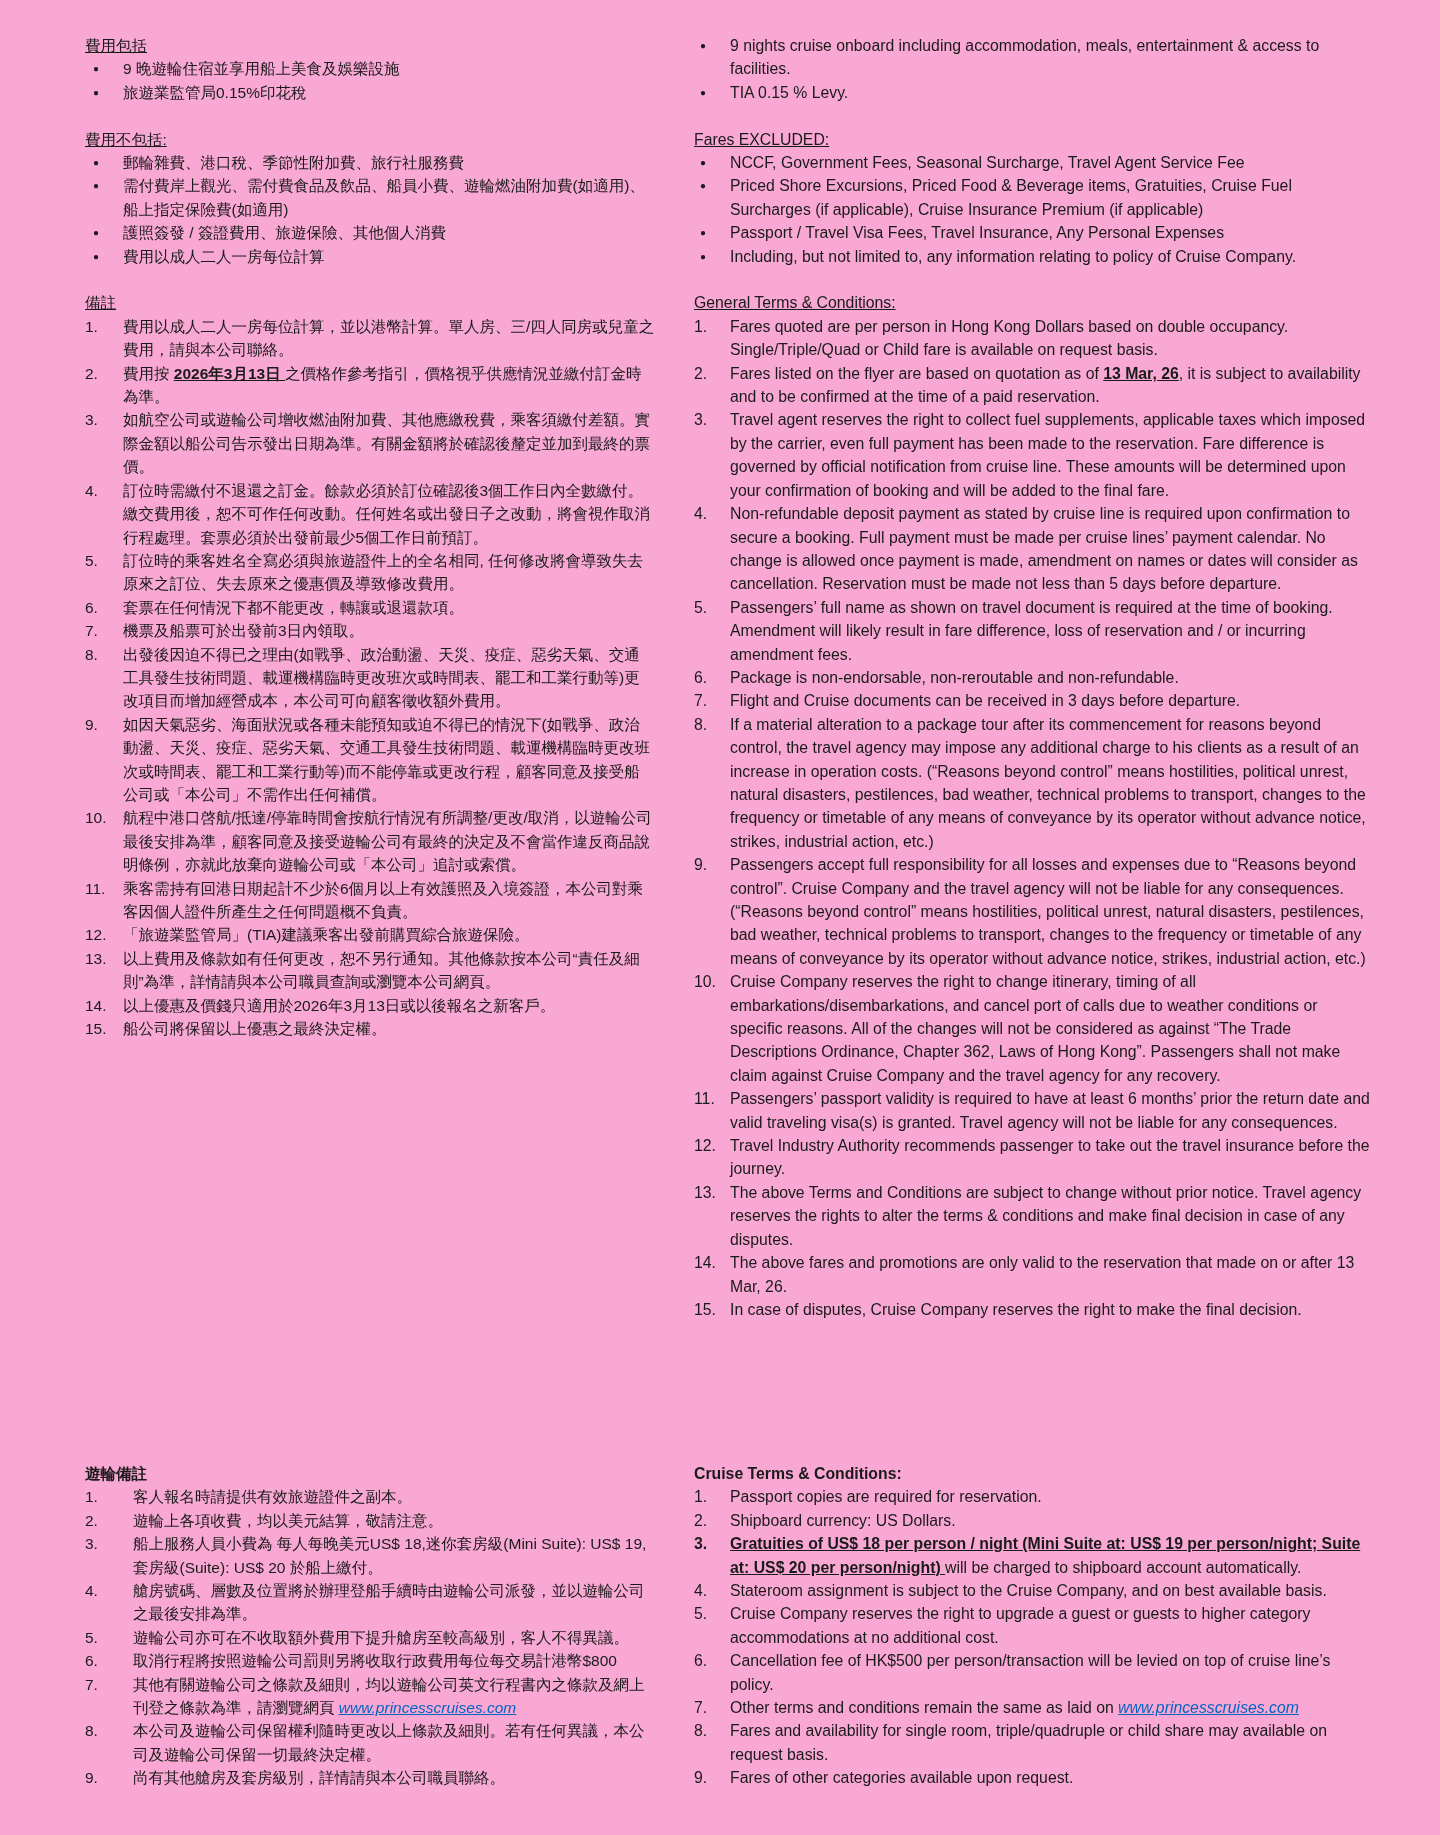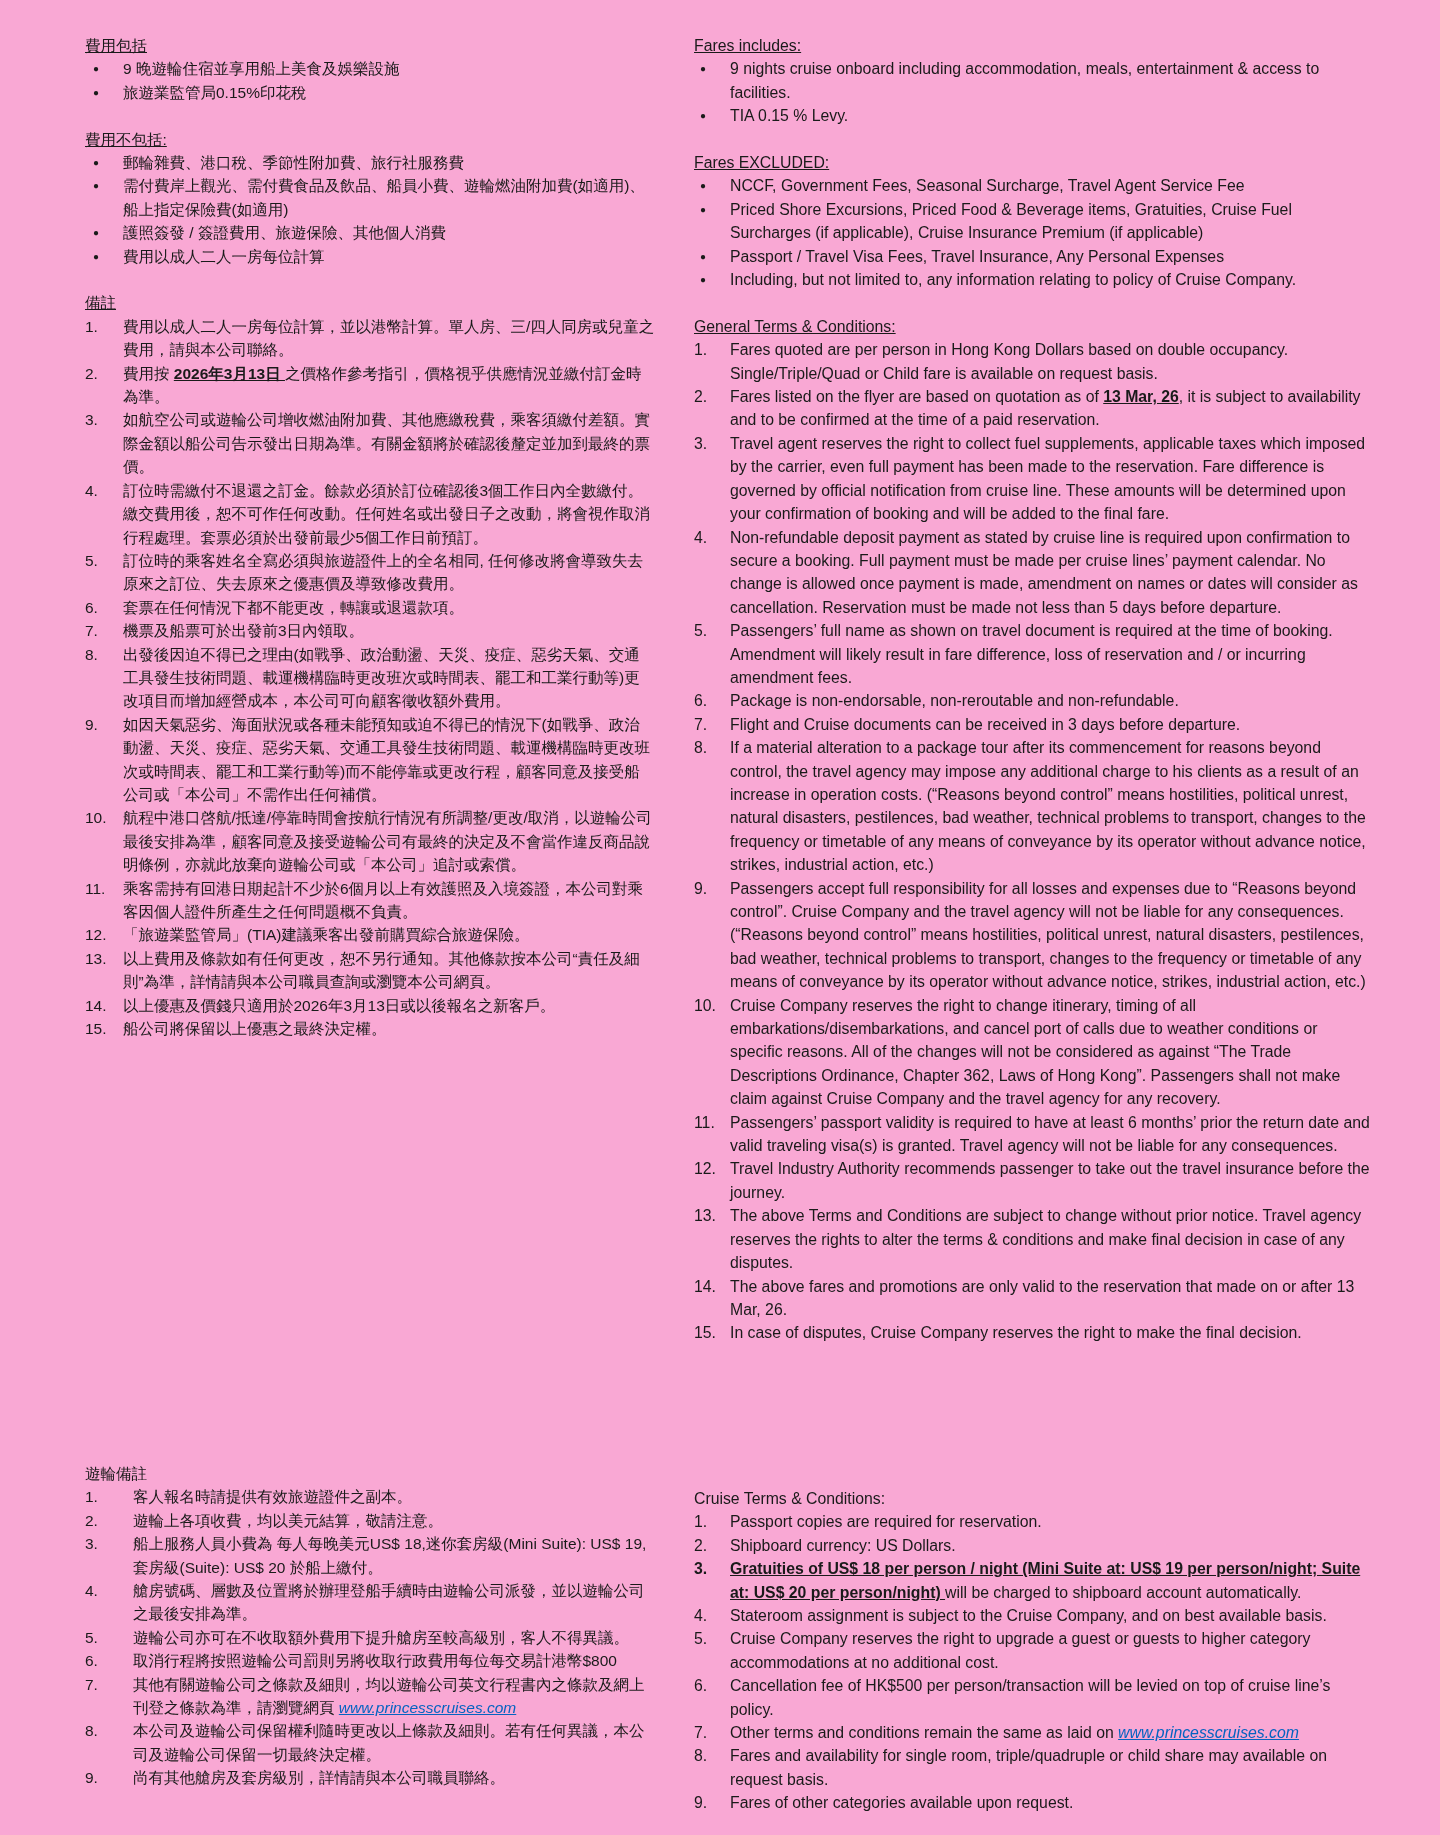--- a/index.html
+++ b/index.html
@@ -11,25 +11,25 @@
     background:#f9a8d4;
     color:#1a1a1a;
     font-family:"Liberation Sans","DejaVu Sans",sans-serif;
   }
   .col { position:absolute; line-height:23.4px; }
   .zh  { font-size:15.5px; }
   .en  { font-size:15.8px; }
   .col-lt { left:85px;  top:34px;   width:570px; }
   .col-rt { left:694px; top:34px;   width:680px; }
   .col-lb { left:85px;  top:1462px; width:570px; }
-  .col-rb { left:694px; top:1462px; width:680px;margin-top:25px; }
+  .col-rb { left:694px; top:1462px; width:680px; }
   section { margin-bottom:23.4px; }
   section:last-child { margin-bottom:0; }
   .hd { font-weight:normal; text-decoration:underline; }
-  .hd.plain { text-decoration:none; }
+  .hd.plain { text-decoration:none;font-weight:bold; }
   .item { display:flex; align-items:flex-start; }
   .marker { flex:0 0 38px; }
   .en .marker { flex:0 0 36px; }
   .col-lb .marker { flex:0 0 48px; }
   .bullets .marker { padding-left:8px; font-size:10px; }
   .en .bullets .marker { padding-left:6px; }
   .text { flex:1; }
   .b { font-weight:700; }
   .u { text-decoration:underline; }
   a.link { color:var(--link,#0563c1); text-decoration:underline; cursor:pointer;font-style:italic; }
@@ -136,21 +136,20 @@
           <div class="item">
             <span class="marker">15.</span>
             <span class="text"><span>船公司將保留以上優惠之最終決定權。</span></span>
           </div>
         </div>
     </section>
   </div>
 
   <div class="col col-rt en">
     <section>
-      <div class="hd">Fares includes:</div>
       <div class="list bullets">
           <div class="item">
             <span class="marker">●</span>
             <span class="text"><span>9 nights cruise onboard including accommodation, meals, entertainment &amp; access to facilities.</span></span>
           </div>
           <div class="item">
             <span class="marker">●</span>
             <span class="text"><span>TIA 0.15 % Levy.</span></span>
           </div>
         </div>

